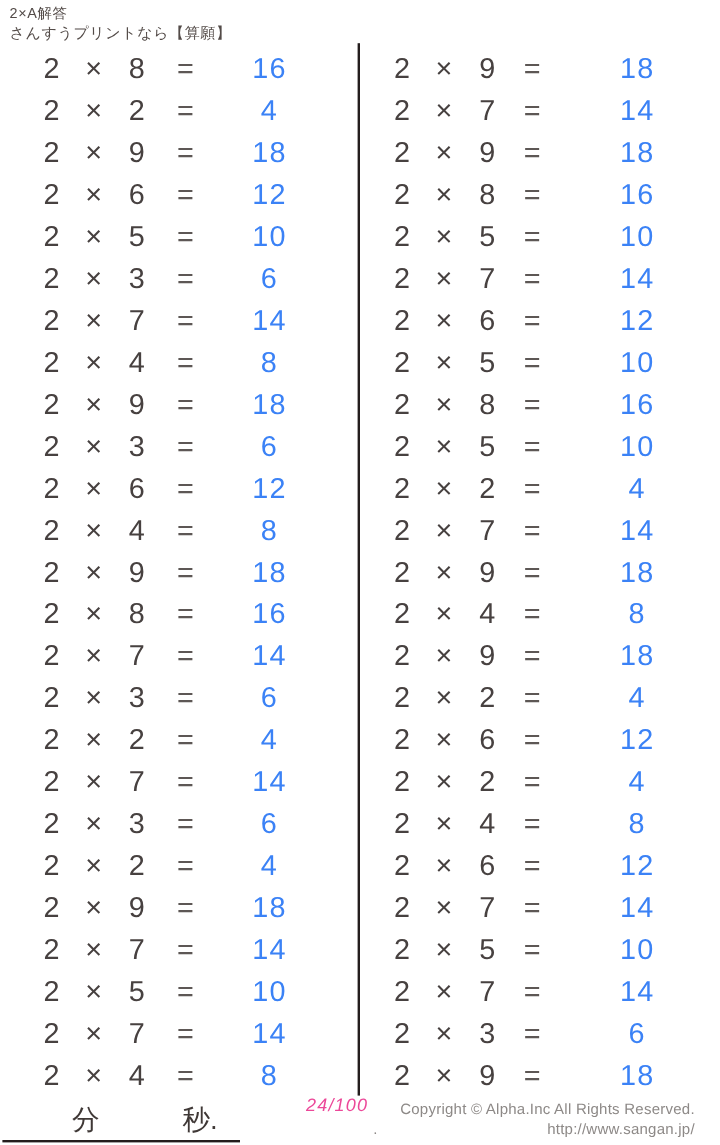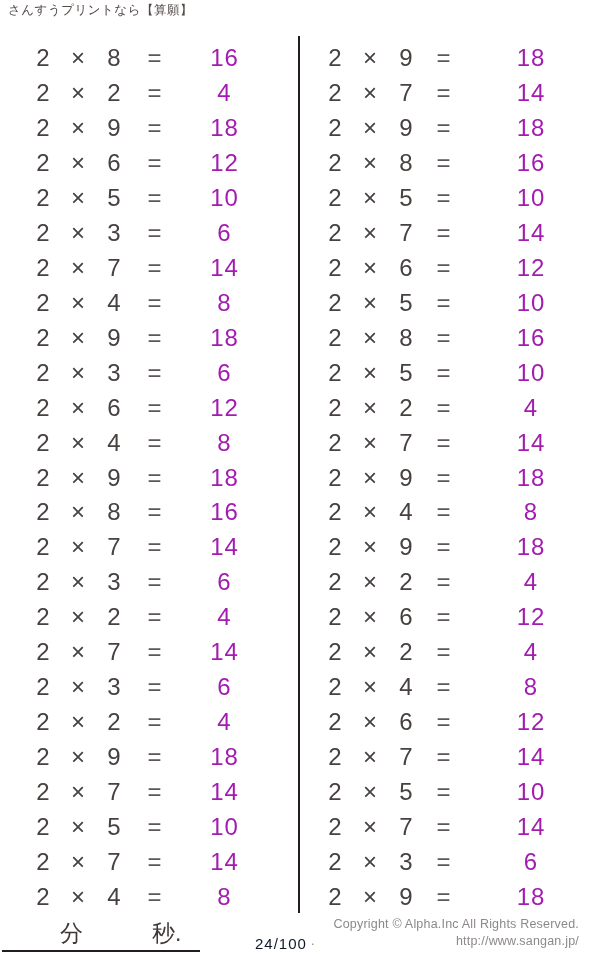--- a/index.html
+++ b/index.html
@@ -26,21 +26,20 @@
     font-size: 12px;
     line-height: 17px;
     color: #534b48;
     letter-spacing: 0.5px;
   }
   .header .subtitle {
     font-size: 12.5px;
     line-height: 17px;
     color: #534b48;
     letter-spacing: 0.5px;
-    font-family: Liberation Mono, monospace;
   }
 
   
   .column {
     position: absolute;
     top: 41px;
     width: 298px;
     display: flex;
     flex-direction: column;
   }
@@ -66,21 +65,21 @@
   #col-left .row {
     padding: 0 25px 0 26px;
     grid-template-columns: 34px 36px 36px 44px 1fr;
   }
   #col-right .row {
     padding: 0 0 0 16px;
     grid-template-columns: 34px 36px 36px 38px 1fr;
   }
   .cell { text-align: center; color: #474140; }
   .cell.eq { color: #5d5755; letter-spacing: -1px; }
-  .cell.ans { color: #a21caf; letter-spacing: 1px; }
+  .cell.ans { color: #3b82f6; letter-spacing: 1px; }
 
   
   .time-entry {
     position: absolute;
     left: 2px;
     bottom: 2px;
     width: 198px;
     height: 28px;
     border-bottom: 2px solid #241d1d;
   }
@@ -94,24 +93,25 @@
   .time-entry .seconds {
     position: absolute;
     left: 150px;
     bottom: 1px;
     font-size: 23px;
     color: #3f3836;
   }
   .page-number {
     position: absolute;
     left: 255px;
-    bottom: 2px;
+    bottom: 24px;
     font-size: 15px;
-    color: #0f172a;
+    color: #ec4899;
     letter-spacing: 1px;
+    font-style: italic;
   }
   .copyright-block {
     position: absolute;
     right: 21px;
     bottom: 4px;
     width: 272px;
     text-align: right;
     font-size: 12.5px;
     line-height: 17px;
     color: #8d8987;
@@ -120,20 +120,21 @@
   .copyright-block .url-line .dot {
     float: left;
     margin-left: 4px;
     color: #8d8987;
   }
 </style>
 </head>
 <body>
 
 <div class="header">
+  <div class="title">2×A解答</div>
   <div class="subtitle">さんすうプリントなら【算願】</div>
 </div>
 
 <section class="column" id="col-left">
     <div class="row">
     <span class="cell">2</span>
     <span class="cell">×</span>
     <span class="cell">8</span>
     <span class="cell eq">=</span>
     <span class="cell ans">16</span>

